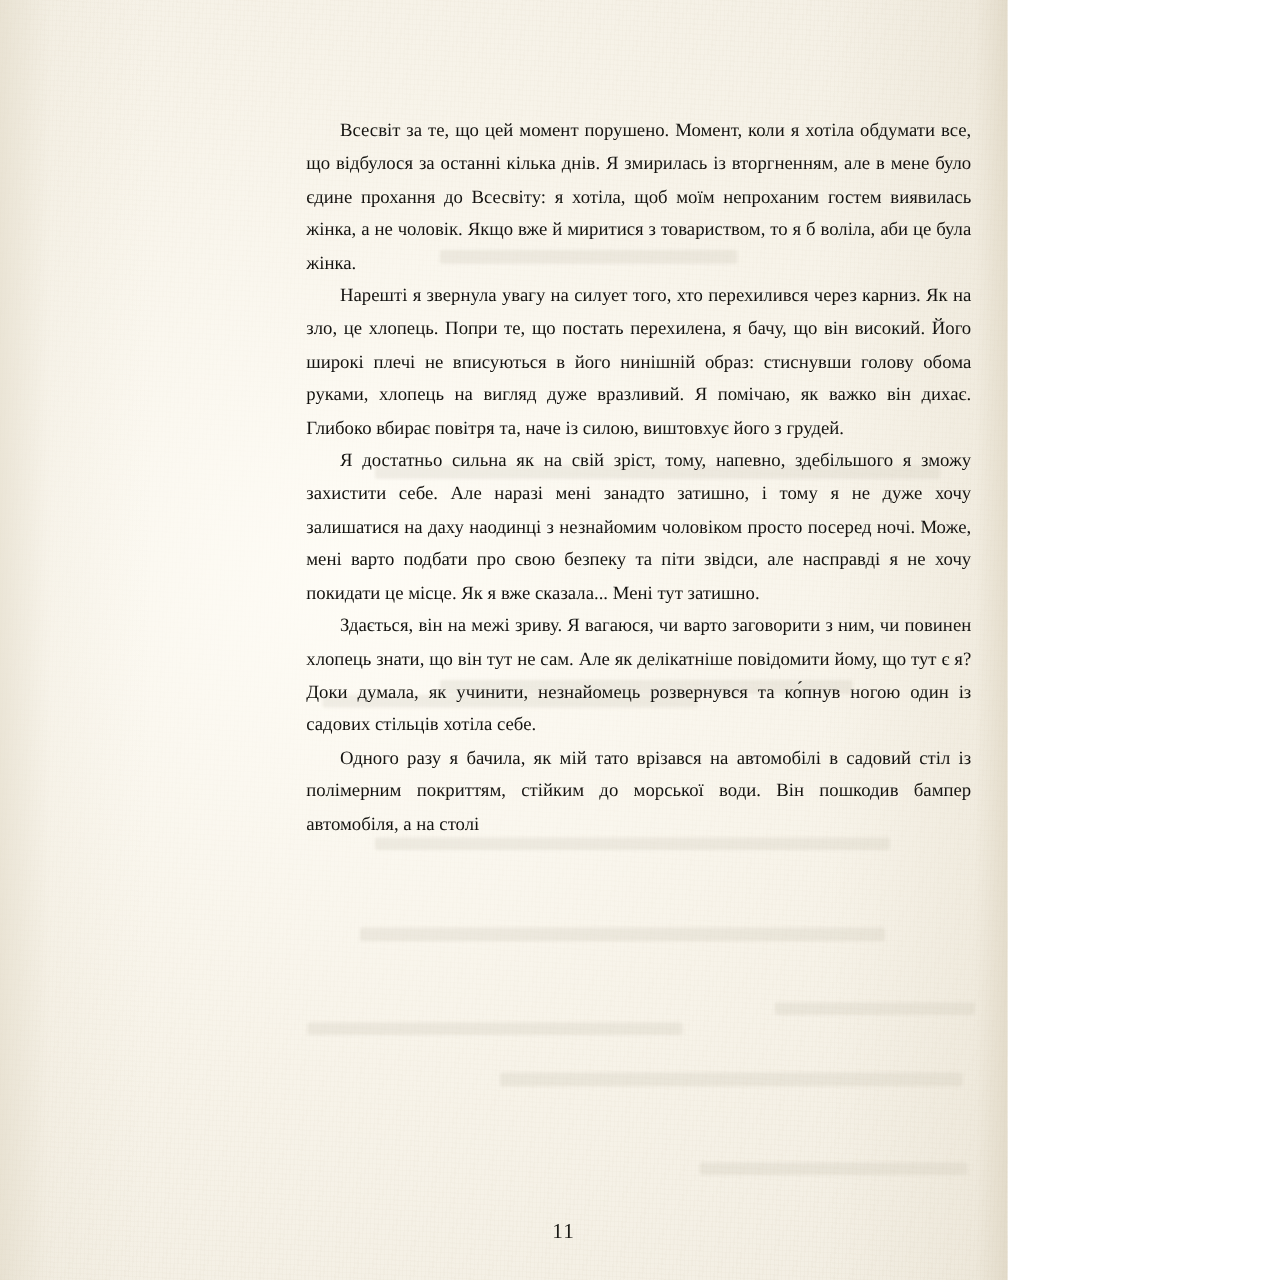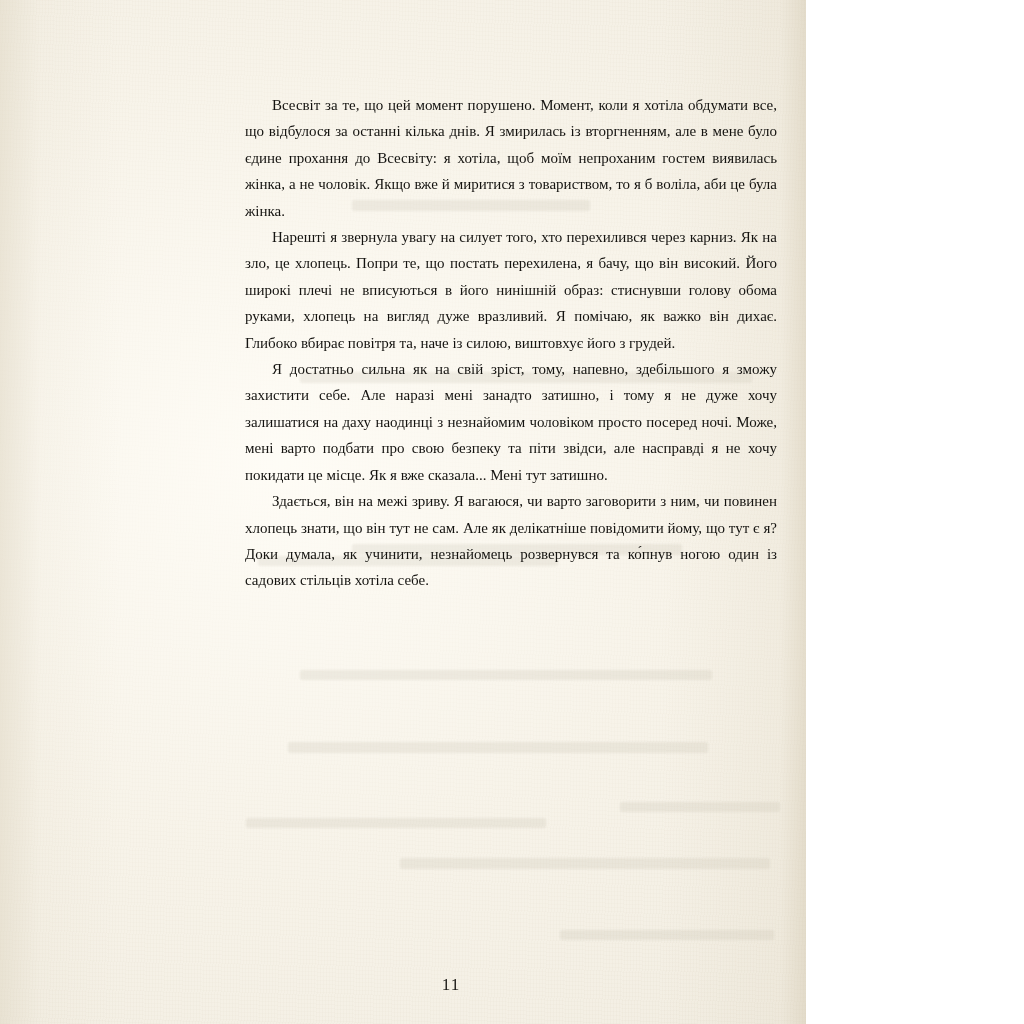--- a/index.html
+++ b/index.html
@@ -129,18 +129,19 @@
     <div class="bleed-band" style="left:560px; top:930px; width:214px; height:10px;"></div>
     <div class="bleed-band" style="left:620px; top:802px; width:160px; height:10px;"></div>
 
     <div id="paper-edge-shade"></div>
 
     <div id="text-column">
       <p>Всесвіт за те, що цей момент порушено. Момент, коли я хотіла обдумати все, що відбулося за останні кілька днів. Я змирилась із вторгненням, але в мене було єдине прохання до Всесвіту: я хотіла, щоб моїм непроханим гостем виявилась жінка, а не чоловік. Якщо вже й миритися з товариством, то я б воліла, аби це була жінка.</p>
       <p>Нарешті я звернула увагу на силует того, хто перехилився через карниз. Як на зло, це хлопець. Попри те, що постать перехилена, я бачу, що він високий. Його широкі плечі не вписуються в його нинішній образ: стиснувши голову обома руками, хлопець на вигляд дуже вразливий. Я помічаю, як важко він дихає. Глибоко вбирає повітря та, наче із силою, виштовхує його з грудей.</p>
       <p>Я достатньо сильна як на свій зріст, тому, напевно, здебільшого я зможу захистити себе. Але наразі мені занадто затишно, і тому я не дуже хочу залишатися на даху наодинці з незнайомим чоловіком просто посеред ночі. Може, мені варто подбати про свою безпеку та піти звідси, але насправді я не хочу покидати це місце. Як я вже сказала... Мені тут затишно.</p>
       <p>Здається, він на межі зриву. Я вагаюся, чи варто заговорити з ним, чи повинен хлопець знати, що він тут не сам. Але як делікатніше повідомити йому, що тут є я? Доки думала, як учинити, незнайомець розвернувся та ко́пнув ногою один із садових стільців хотіла себе.</p>
+      <p>Одного разу я бачила, як мій тато врізався на автомобілі в садовий стіл із полімерним покриттям, стійким до морської води. Він пошкодив бампер автомобіля, а на столі</p>
     </div>
 
     <div id="page-number">11</div>
 
   </div>
 </div>
 
 </body></html>

